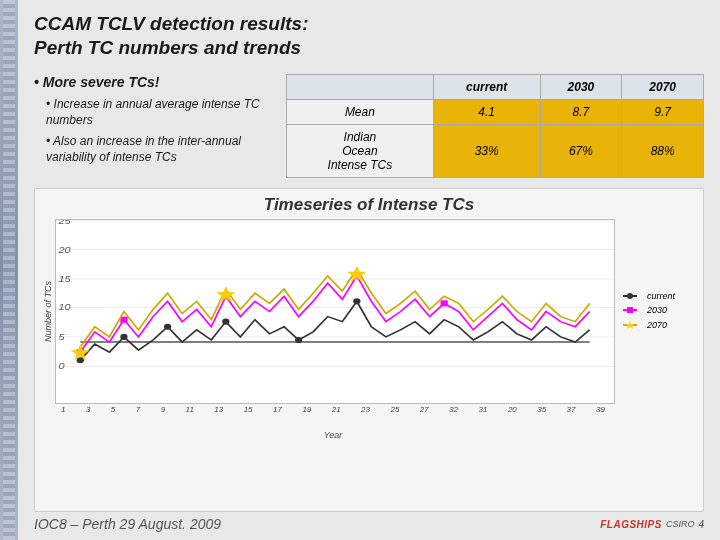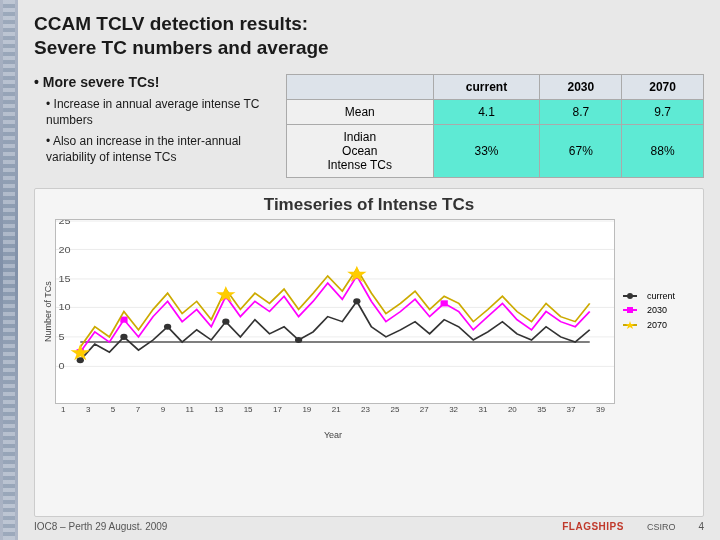--- a/index.html
+++ b/index.html
@@ -11,20 +11,21 @@
       font-size: 13px;
       overflow: hidden;
     }
     .slide {
       width: 720px;
       height: 540px;
       background: #e8e8e8;
       display: flex;
       flex-direction: column;
       position: relative;
+      font-style: italic;
     }
     
     .left-strip {
       position: absolute;
       left: 0; top: 0; bottom: 0;
       width: 18px;
       background: linear-gradient(to bottom, #b0b8c8 0%, #8090a8 50%, #b0b8c8 100%);
       display: flex;
       flex-direction: column;
       align-items: center;
@@ -89,21 +90,21 @@
     }
     .data-table {
       border-collapse: collapse;
       width: 100%;
       font-size: 12px;
     }
     .data-table th, .data-table td {
       border: 1px solid #aaa;
       text-align: center;
       padding: 5px 10px;
-      background: #5eead4;
+      background: #eab308;
     }
     .data-table th {
       background: #dde3ea;
       font-weight: bold;
       font-size: 12px;
     }
     .data-table td.label-cell {
       text-align: center;
       background: #f0f0f0;
       font-weight: normal;
@@ -208,27 +209,27 @@
       color: #444;
       margin-top: 15px;
     }
     .footer-row {
       display: flex;
       justify-content: space-between;
       align-items: center;
       margin-top: 4px;
     }
     .footer-text {
-      font-size: 10px;
+      font-size: 14px;
       color: #555;
     }
     .logo-area {
       display: flex;
       align-items: center;
-      gap: 23px;
+      gap: 4px;
     }
     .flagship-logo {
       font-size: 10px;
       font-weight: bold;
       color: #c0392b;
       letter-spacing: 0.5px;
     }
     .csiro-logo {
       font-size: 9px;
       color: #555;
@@ -250,21 +251,21 @@
 
   <div class="left-strip">
     <div class="left-strip-inner"></div>
   </div>
 
   <div class="main-content">
 
     <div class="title-area">
       <div class="title">
         <span>CCAM TCLV detection results:</span><br>
-        <span>Severe TC numbers and average</span>
+        <span>Perth TC numbers and trends</span>
       </div>
     </div>
 
     <div class="content-row">
 
       <div class="bullets">
         <div class="bullet-main">• More severe TCs!</div>
         <div class="bullet-sub">Increase in annual average intense TC numbers</div>
         <div class="bullet-sub">Also an increase in the inter-annual variability of intense TCs</div>
       </div>

